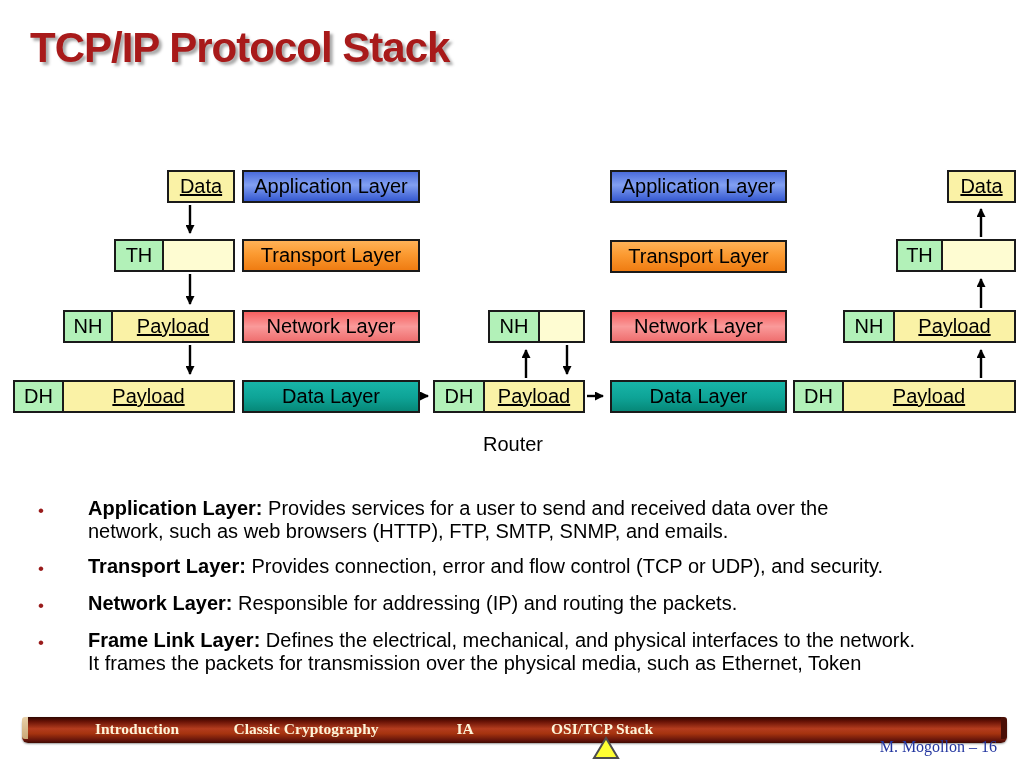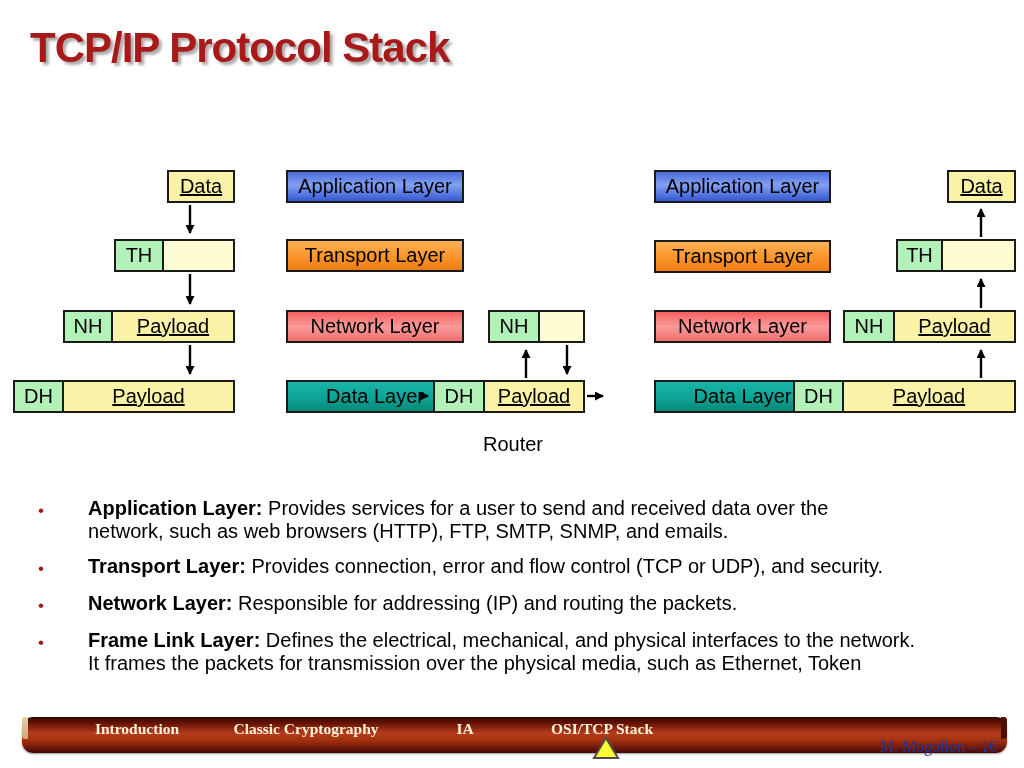--- a/index.html
+++ b/index.html
@@ -10,41 +10,41 @@
   .title{position:absolute;left:30px;top:24px;font-size:42px;font-weight:bold;
          color:#a81a1a;letter-spacing:-1px;text-shadow:3px 3px 3px #a9a9a9;}
 
   
   .dbox{position:absolute;height:33px;box-sizing:border-box;border:2px solid #1a1a1a;
         display:flex;align-items:center;justify-content:center;
         font-size:20px;color:#000;}
   .ybox{background:#faf2a6;text-decoration:underline;}
   .ybox-light{background:#fefcd2;}
   .gbox{background:#b2f1b8;}
-  .layer{border:2px solid #1a1a1a;margin-left:44px;}
+  .layer{border:2px solid #1a1a1a;}
   .layer-blue{background:linear-gradient(180deg,#4b6cdb 0%,#82a0f2 45%,#3558d0 100%);}
   .layer-orange{background:linear-gradient(180deg,#ffb257 0%,#fb9a31 45%,#ef7c12 100%);}
   .layer-red{background:linear-gradient(180deg,#f66060 0%,#fa9a9a 50%,#ef6f6f 100%);}
   .layer-teal{background:linear-gradient(180deg,#17b5a8 0%,#0ea396 55%,#068878 100%);}
 
   .router-label{position:absolute;left:473px;top:433px;width:80px;text-align:center;
                 font-size:20px;color:#000;}
 
   .arrows{position:absolute;left:0;top:0;width:1024px;height:768px;pointer-events:none;}
   .arrows line{stroke:#000;stroke-width:2.4;}
 
   
   .bullets{position:absolute;left:38px;top:497px;width:952px;}
   .bullet-row{display:flex;margin-bottom:12px;}
   .bullet-dot{width:50px;flex:0 0 50px;color:#991b1b;font-size:17px;line-height:23px;padding-top:2px;}
   .bullet-text{font-size:20px;line-height:23px;color:#000;width:900px;}
   .lead{font-weight:bold;}
 
   
-  .footer-bar{position:absolute;left:22px;top:717px;width:985px;height:36px;border-radius:11px;
+  .footer-bar{position:absolute;left:22px;top:717px;width:985px;height:26px;border-radius:6px;
      background:linear-gradient(180deg,#2e0701 0%,#641105 16%,#b43c1e 45%,#a5330f 64%,#62130a 90%,#3f0a01 100%);
      box-shadow:0 1px 2px rgba(0,0,0,0.4);}
   .bar-cap-left{position:absolute;left:0;top:0;width:6px;height:22px;border-radius:3px 0 0 3px;
      background:linear-gradient(180deg,#e8d0a8,#caa877);}
   .bar-cap-right{position:absolute;right:0;top:0;width:6px;height:22px;border-radius:0 3px 3px 0;
      background:#4a0f06;}
   .nav-item{position:absolute;top:1px;transform:translateX(-50%);white-space:nowrap;
      font-family:"Liberation Serif",serif;font-weight:bold;font-size:15.5px;color:#fdf4d9;
      line-height:21px;cursor:pointer;}
   .author{position:absolute;right:27px;top:738px;font-family:Liberation Serif, serif;

